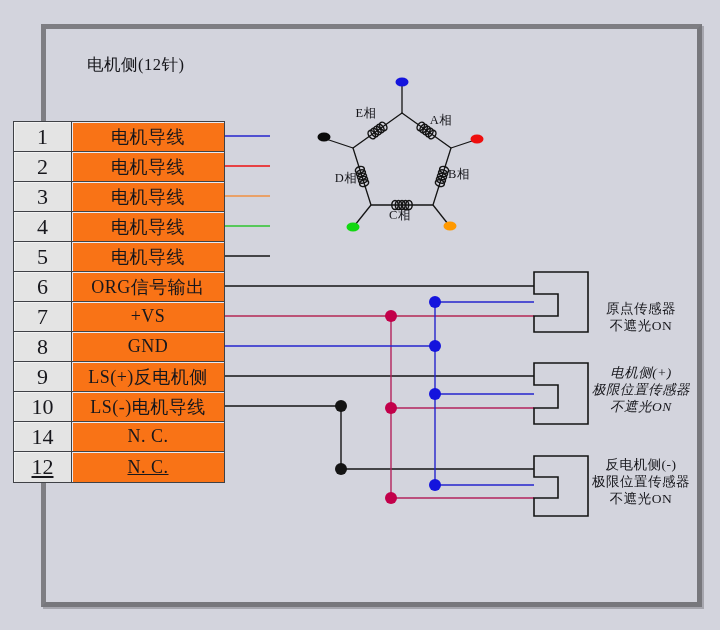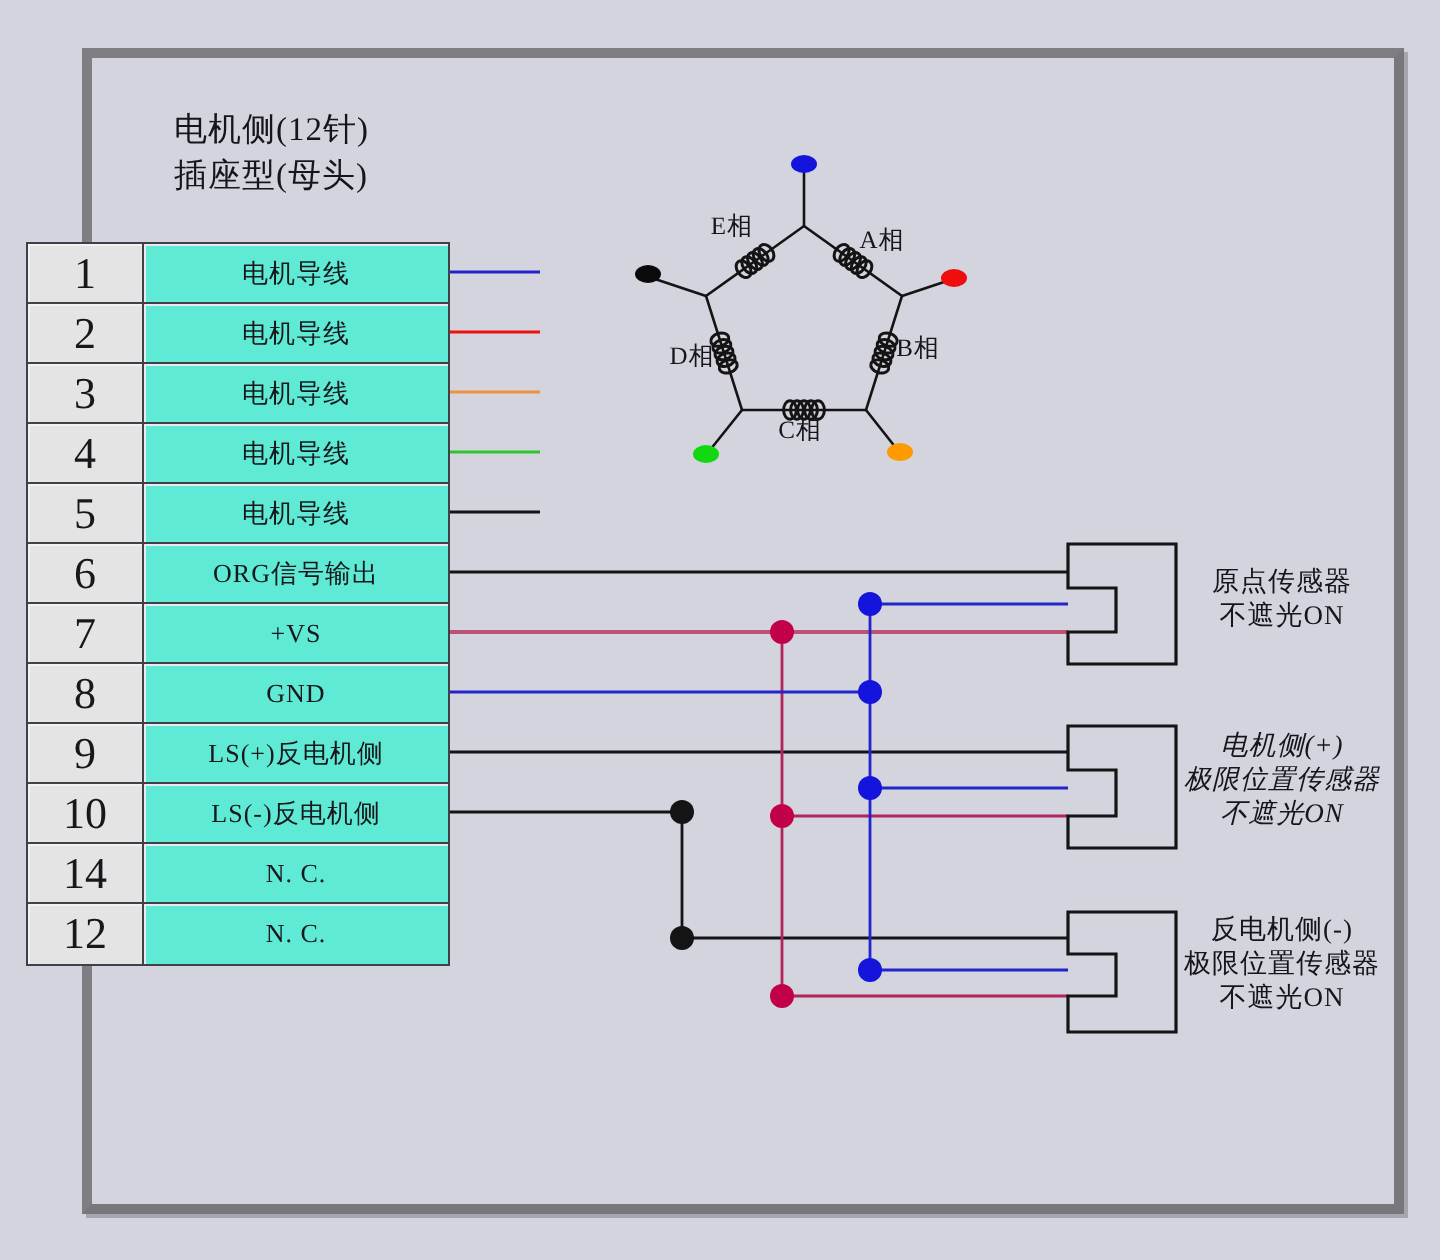--- a/index.html
+++ b/index.html
@@ -26,54 +26,53 @@
     position:absolute;left:13px;top:121px;z-index:3;
     display:grid;grid-template-columns:58px 152px;
     border:1px solid #3f4146;background:#3f4146;
     grid-auto-rows:30px;row-gap:0;
   }
   .pin-table .row{display:contents;}
   .cell{
     box-sizing:border-box;height:30px;display:flex;align-items:center;justify-content:center;
     border-bottom:1px solid #3f4146;
   }
-  .row:last-child .cell{border-bottom:none;}
+  .row:last-child .cell{border-bottom:none;text-decoration:underline;}
   .cell.num{
     background:#e4e4e4;border-right:1px solid #3f4146;
     font-size:22px;color:#17171c;
     box-shadow:inset 1px 1px 0 #f2f2f2;
   }
   .cell.lbl{
-    background:#5eead4;font-size:13px;color:#17171c;letter-spacing:.5px;
+    background:#f97316;font-size:18px;color:#17171c;letter-spacing:.5px;
     box-shadow:inset 1px 1px 0 #e9eaf1;
   }
   .wiring{position:absolute;left:0;top:0;z-index:2;}
   .sensor-label{
     position:absolute;z-index:4;text-align:center;
     font-size:13.5px;line-height:17px;color:#15151a;letter-spacing:.5px;
   }
   .sensor-label .ln{display:block;}
-  #s1-label{left:582px;top:282px;width:118px;}
+  #s1-label{left:582px;top:300px;width:118px;}
   #s2-label{left:576px;top:364px;width:130px;font-style:italic;}
   #s3-label{left:576px;top:456px;width:130px;}
   svg text{
     font-family:"Liberation Serif","DejaVu Serif",serif;
     font-size:12.5px;fill:#15151a;letter-spacing:.5px;
   }
 </style>
 </head>
 <body>
 
 <div class="screen">
 
   <div class="frame"></div>
 
   <div class="title">
     <div>电机侧(12针)</div>
-    <div>插座型(母头)</div>
   </div>
 
   <div class="pin-table">
     <div class="row">
       <div class="cell num">1</div>
       <div class="cell lbl">电机导线</div>
     </div>
     <div class="row">
       <div class="cell num">2</div>
       <div class="cell lbl">电机导线</div>
@@ -101,21 +100,21 @@
     <div class="row">
       <div class="cell num">8</div>
       <div class="cell lbl">GND</div>
     </div>
     <div class="row">
       <div class="cell num">9</div>
       <div class="cell lbl">LS(+)反电机侧</div>
     </div>
     <div class="row">
       <div class="cell num">10</div>
-      <div class="cell lbl">LS(-)反电机侧</div>
+      <div class="cell lbl">LS(-)电机导线</div>
     </div>
     <div class="row">
       <div class="cell num">14</div>
       <div class="cell lbl">N. C.</div>
     </div>
     <div class="row">
       <div class="cell num">12</div>
       <div class="cell lbl">N. C.</div>
     </div>
   </div>

